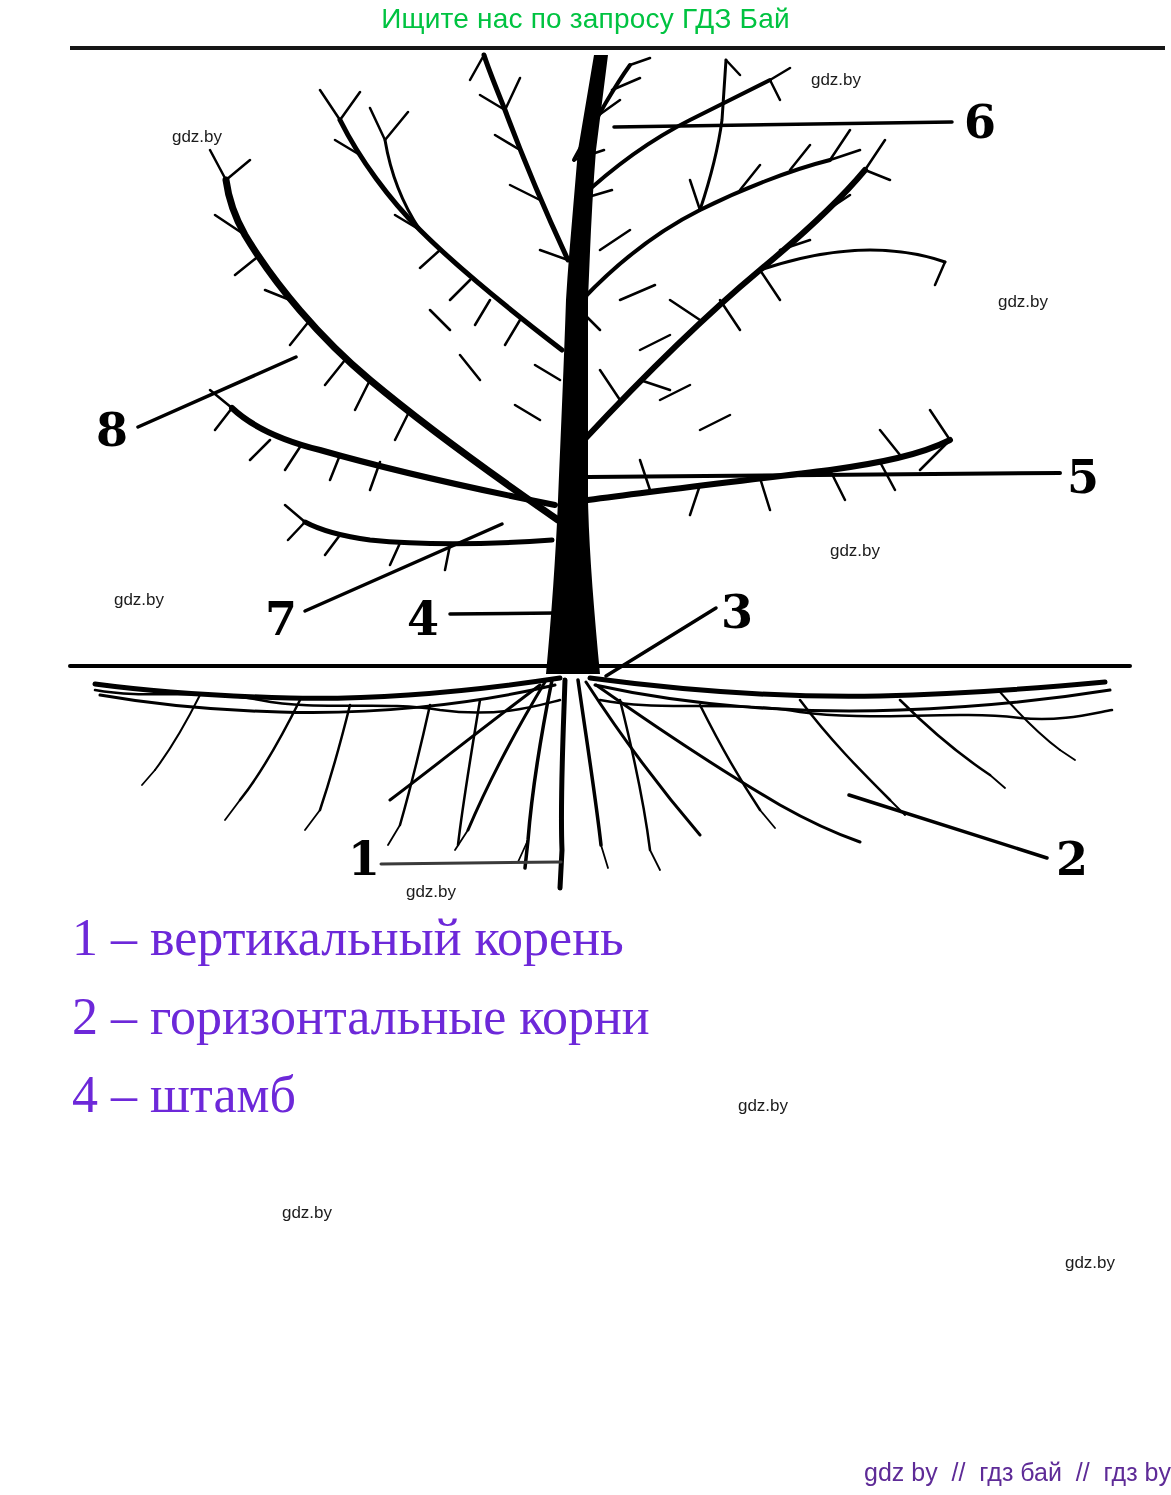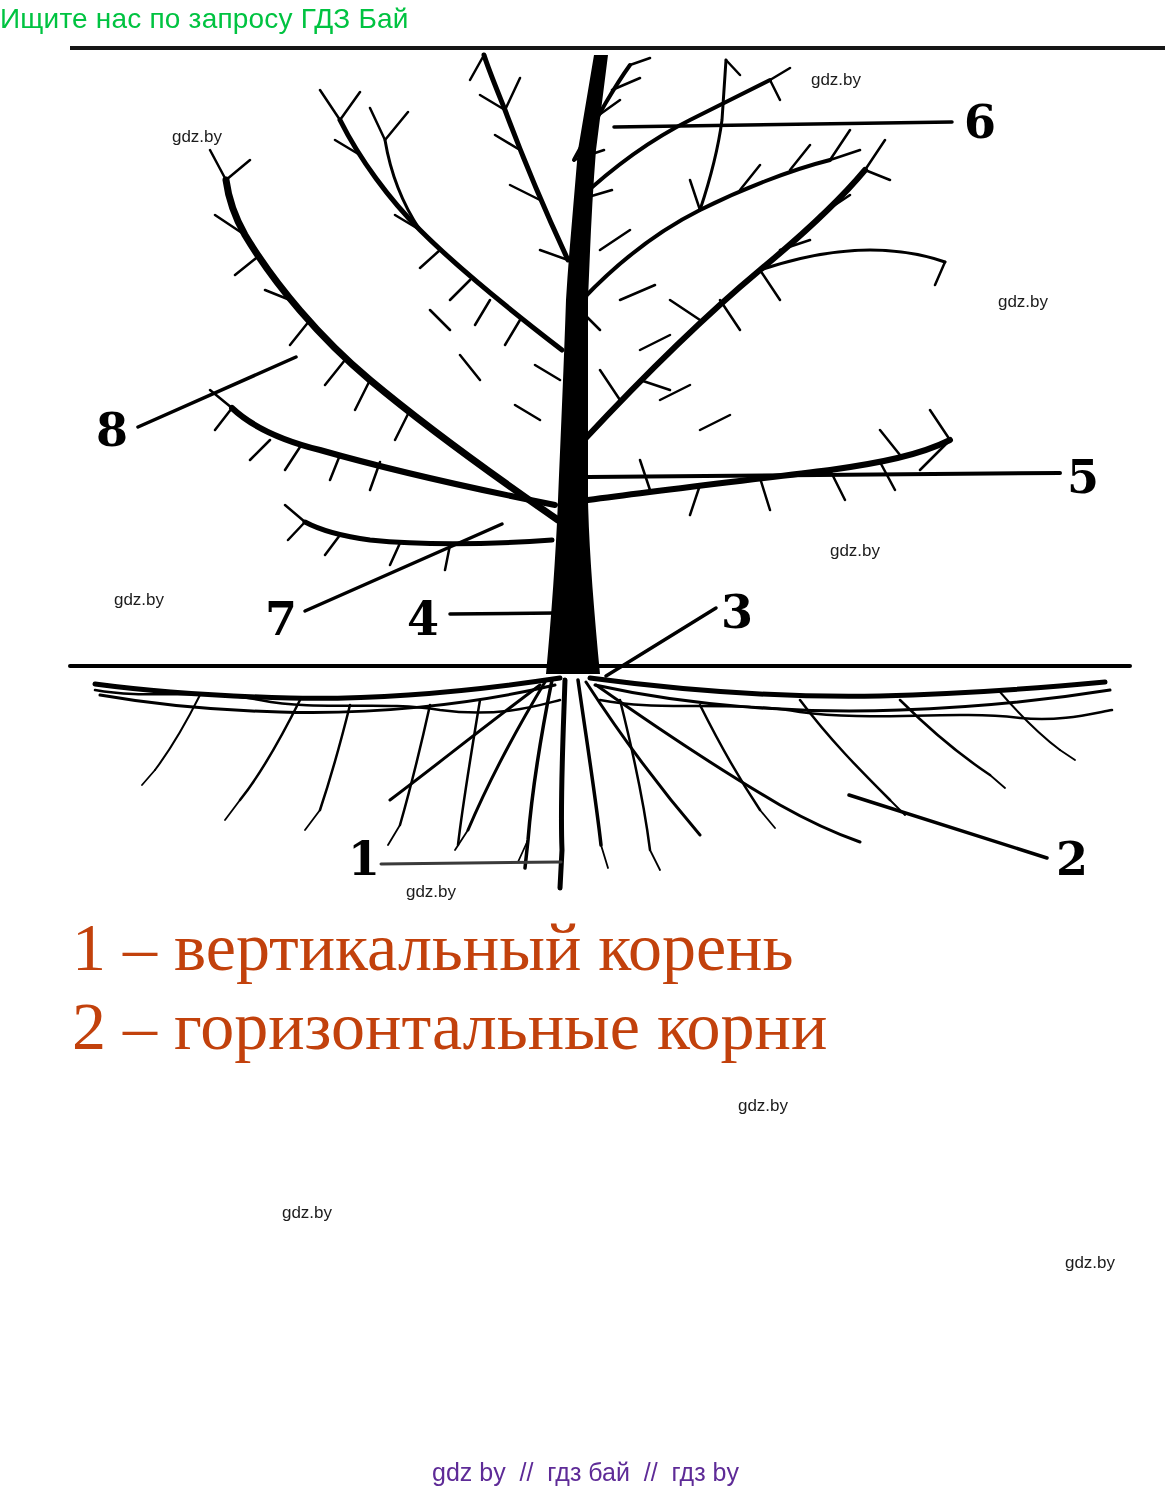--- a/index.html
+++ b/index.html
@@ -1,44 +1,44 @@
 <!DOCTYPE html>
 <html><head>
 <meta charset="utf-8">
 <style>
   html,body { margin:0; padding:0; }
   body {
     width:1171px; height:1495px; background:#ffffff; position:relative;
     font-family:"Liberation Sans", sans-serif; overflow:hidden;
   }
   .hdr {
-    position:absolute; top:3px; left:0; width:100%; 
+    position:absolute; top:3px; left:0; width:100%; text-align:center;
     font-size:28px; font-weight:400; color:#00c341; letter-spacing:0.2px;
   }
   .topline {
     position:absolute; top:46px; left:70px; width:1095px; height:4px;
     background:#161616;
   }
   .diagram { position:absolute; top:0; left:0; width:1171px; height:1495px; }
   svg.tree { position:absolute; top:0; left:0; }
   .wm {
     position:absolute; font-size:17px; color:#1c1c1c;
     transform:translate(-50%,-50%); white-space:nowrap;
   }
   .num {
     position:absolute; font-family:"DejaVu Serif", serif; font-weight:bold;
     font-size:46px; color:#000; transform:translate(-50%,-50%); line-height:1;
   }
   .legend {
     position:absolute; left:72px; top:908px; width:1000px;
-    font-family:"Liberation Serif", serif; font-size:68px; color:#c2410c;
+    font-family:"Liberation Serif", serif; font-size:52px; color:#6d28d9;
   }
   .lrow { height:78.5px; white-space:pre; }
   .footer {
-    position:absolute; top:1458px; left:0; width:100%; text-align:center;
+    position:absolute; top:1458px; left:0; width:100%; text-align:right;
     font-size:25px; color:#5e2b97; white-space:pre;
   }
 </style>
 </head>
 <body>
 
 <div class="hdr">Ищите нас по запросу ГДЗ Бай</div>
 <div class="topline"></div>
 
 <div class="diagram">
@@ -133,15 +133,16 @@
   <div class="num" style="left:423px;top:619px;">4</div>
   <div class="num" style="left:1083px;top:477px;">5</div>
   <div class="num" style="left:980px;top:122px;">6</div>
   <div class="num" style="left:281px;top:619px;">7</div>
   <div class="num" style="left:112px;top:430px;">8</div>
 </div>
 
 <div class="legend">
   <div class="lrow">1 – вертикальный корень</div>
   <div class="lrow">2 – горизонтальные корни</div>
+  <div class="lrow">4 – штамб</div>
 </div>
 
 <div class="footer">gdz by  //  гдз бай  //  гдз by</div>
 
 </body></html>

